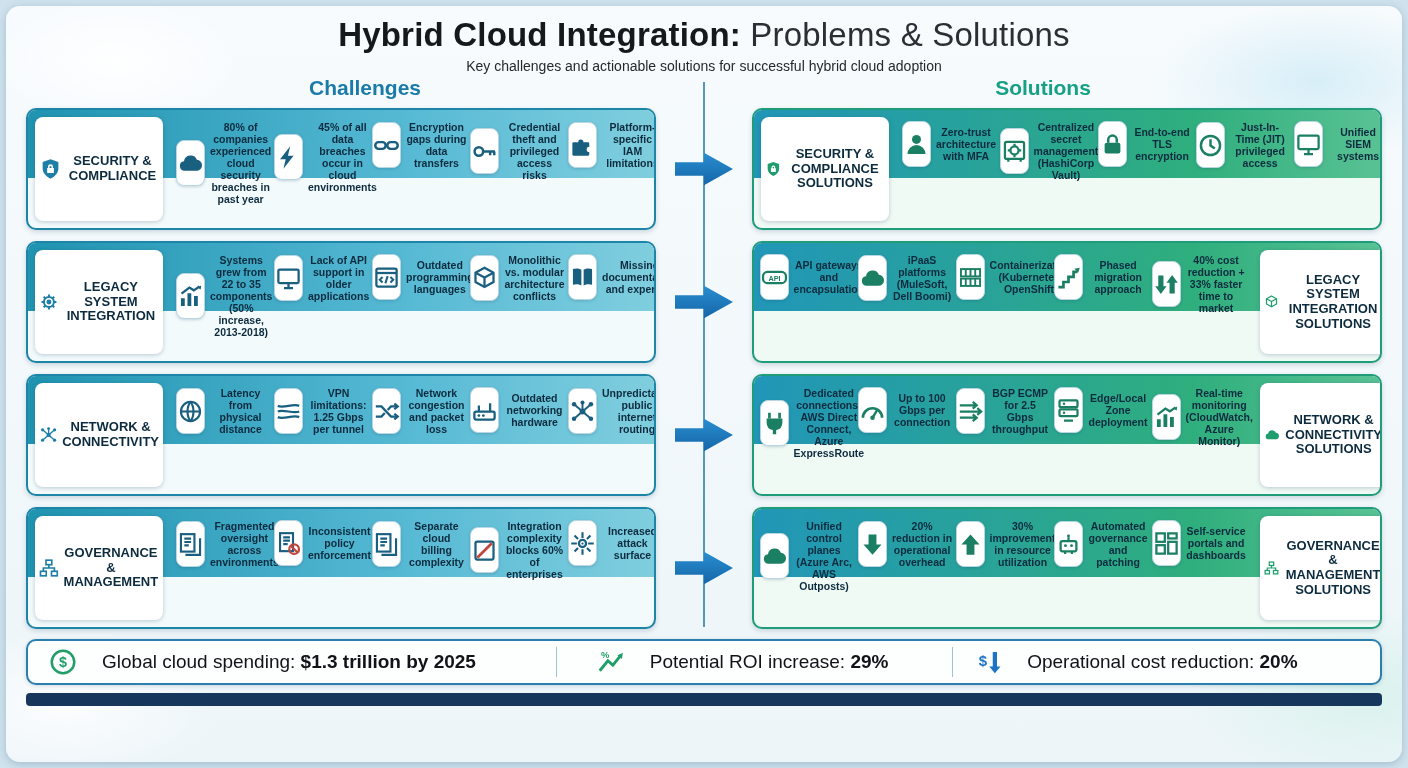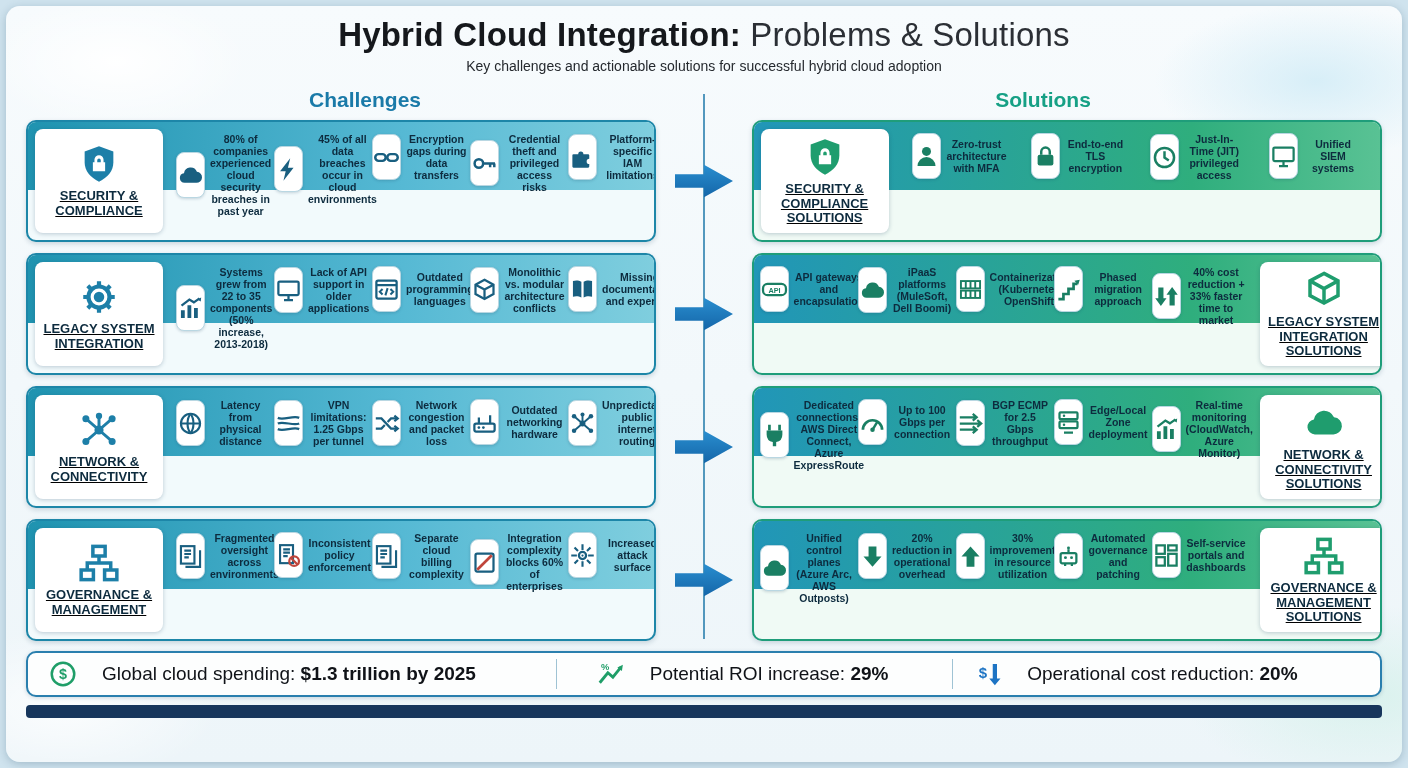--- a/index.html
+++ b/index.html
@@ -11,38 +11,38 @@
       radial-gradient(230px 110px at 1310px 75px, rgba(212,237,247,.9), transparent 70%),
       radial-gradient(260px 130px at 1360px 690px, rgba(214,241,235,.85), transparent 70%),
       radial-gradient(220px 110px at 60px 700px, rgba(255,255,255,.8), transparent 70%),
       linear-gradient(#f7fbfd,#edf5f9);
     box-shadow:0 2px 8px rgba(30,70,100,.25);}
   
   .title{ text-align:center;font-size:33px;color:#15181c;letter-spacing:.2px;}
   .title .strong{font-weight:700;}
   .title .light{font-weight:400;color:#2b2f35;}
   .subtitle{text-align:center;font-size:14px;color:#25292e;margin-top:4px;font-weight:500;}
-  .colheads{display:flex;margin-top:14px;}
+  .colheads{display:flex;margin-top:2px;}
   .colheads div{width:50%;text-align:center;font-size:21px;font-weight:700;}
   .ch-l{color:#1a7aa8;} .ch-r{color:#16a085;}
   
   .rows{position:relative;margin-top:8px;display:flex;flex-direction:column;gap:11px;}
   .rows::before{content:"";position:absolute;left:calc(50% - 1px);top:-26px;bottom:2px;width:2px;
     background:#2a7fae;opacity:.8;}
   .row{display:flex;align-items:stretch;height:122px;position:relative;z-index:1;}
   .card{position:relative;width:636px;border-radius:10px;box-sizing:border-box;display:flex;
     overflow:hidden;box-shadow:0 2px 5px rgba(20,60,90,.18);}
   .card.c{border:2px solid #1d86a8;background:#f2fafc;}
   .card.s{border:2px solid #1f9d7a;background:#f0faf5;}
   .band{position:absolute;left:0;right:0;top:0;height:58%;}
   .c .band{background:linear-gradient(90deg,#1f93b0,#56b9d4 60%,#7fcede);}
   .s .band{background:linear-gradient(90deg,#2196b8,#2fae7d 70%,#59c294);}
   .labelbox{position:relative;z-index:2;width:128px;margin:7px;border-radius:8px;background:#fff;
-    box-shadow:0 1px 4px rgba(20,60,90,.25);display:flex;flex-direction:column;align-items:center;
-    justify-content:center;gap:4px;padding:4px;box-sizing:border-box;flex:none;text-decoration:underline;}
+    box-shadow:0 1px 4px rgba(20,60,90,.25);display:flex;flex-direction:row;align-items:center;
+    justify-content:center;gap:4px;padding:4px;box-sizing:border-box;flex:none;}
   .ltxt{font-size:13px;font-weight:800;color:#0d2b3e;text-align:center;line-height:1.12;}
   .lic{width:42px;height:42px;}
   .c .lic{color:#1d7fa8;} .s .lic{color:#1f9d6e;}
   .items{position:relative;z-index:2;flex:1;display:flex;justify-content:space-around;
     align-items:flex-start;padding:11px 6px 4px;gap:3px;}
   .item{width:95px;display:flex;flex-direction:row;align-items:center;gap:5px;}
   .ibox{width:44px;height:44px;background:#fff;border:1px solid #b9d7e2;border-radius:8px;
     display:flex;align-items:center;justify-content:center;box-shadow:0 1px 3px rgba(20,60,90,.2);}
   .ibox svg{width:27px;height:27px;}
   .c .ibox svg{color:#195f80;} .s .ibox svg{color:#1a7f63;}
@@ -383,20 +383,28 @@
               <div class="ibox">
                 <svg>
                   <use href="#i-person"></use>
                 </svg>
               </div>
               <div class="itxt">Zero-trust architecture with MFA</div>
             </div>
           <div class="item">
               <div class="ibox">
                 <svg>
+                  <use href="#i-safe"></use>
+                </svg>
+              </div>
+              <div class="itxt">Centralized secret management (HashiCorp Vault)</div>
+            </div>
+          <div class="item">
+              <div class="ibox">
+                <svg>
                   <use href="#i-lock"></use>
                 </svg>
               </div>
               <div class="itxt">End-to-end TLS encryption</div>
             </div>
           <div class="item">
               <div class="ibox">
                 <svg>
                   <use href="#i-clock"></use>
                 </svg>

